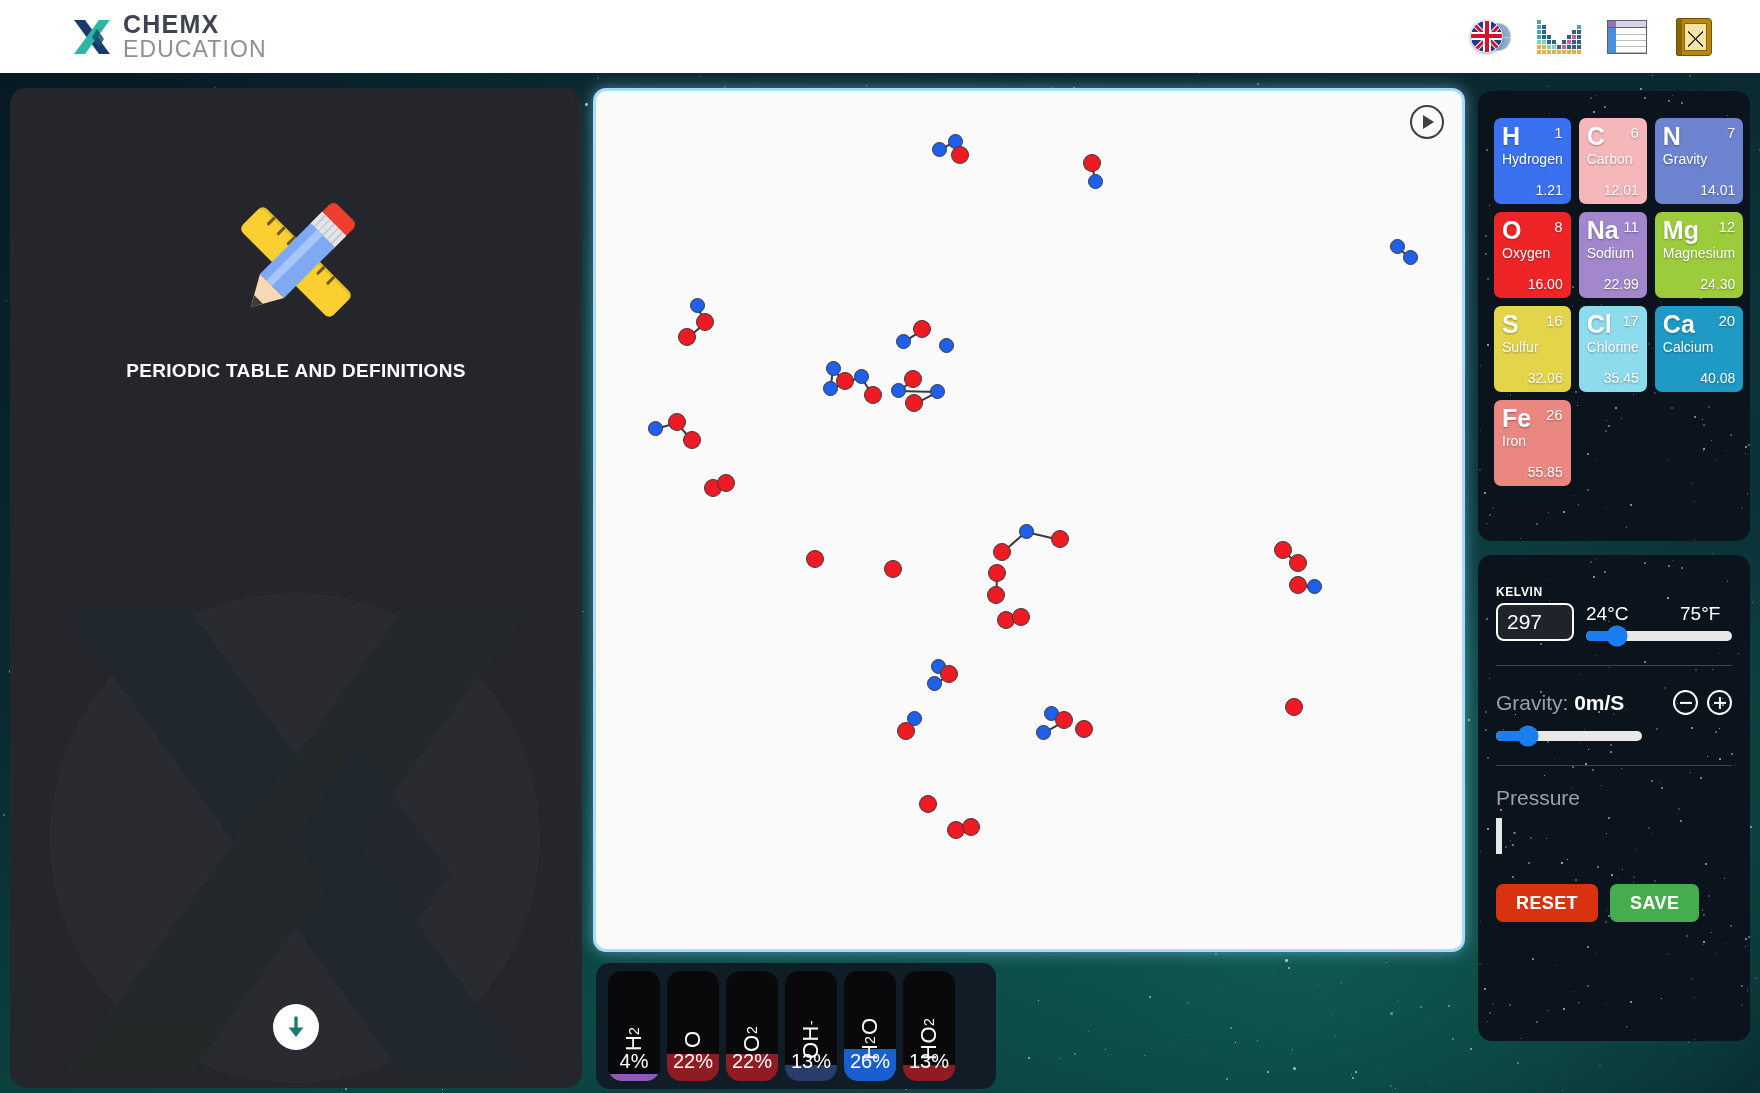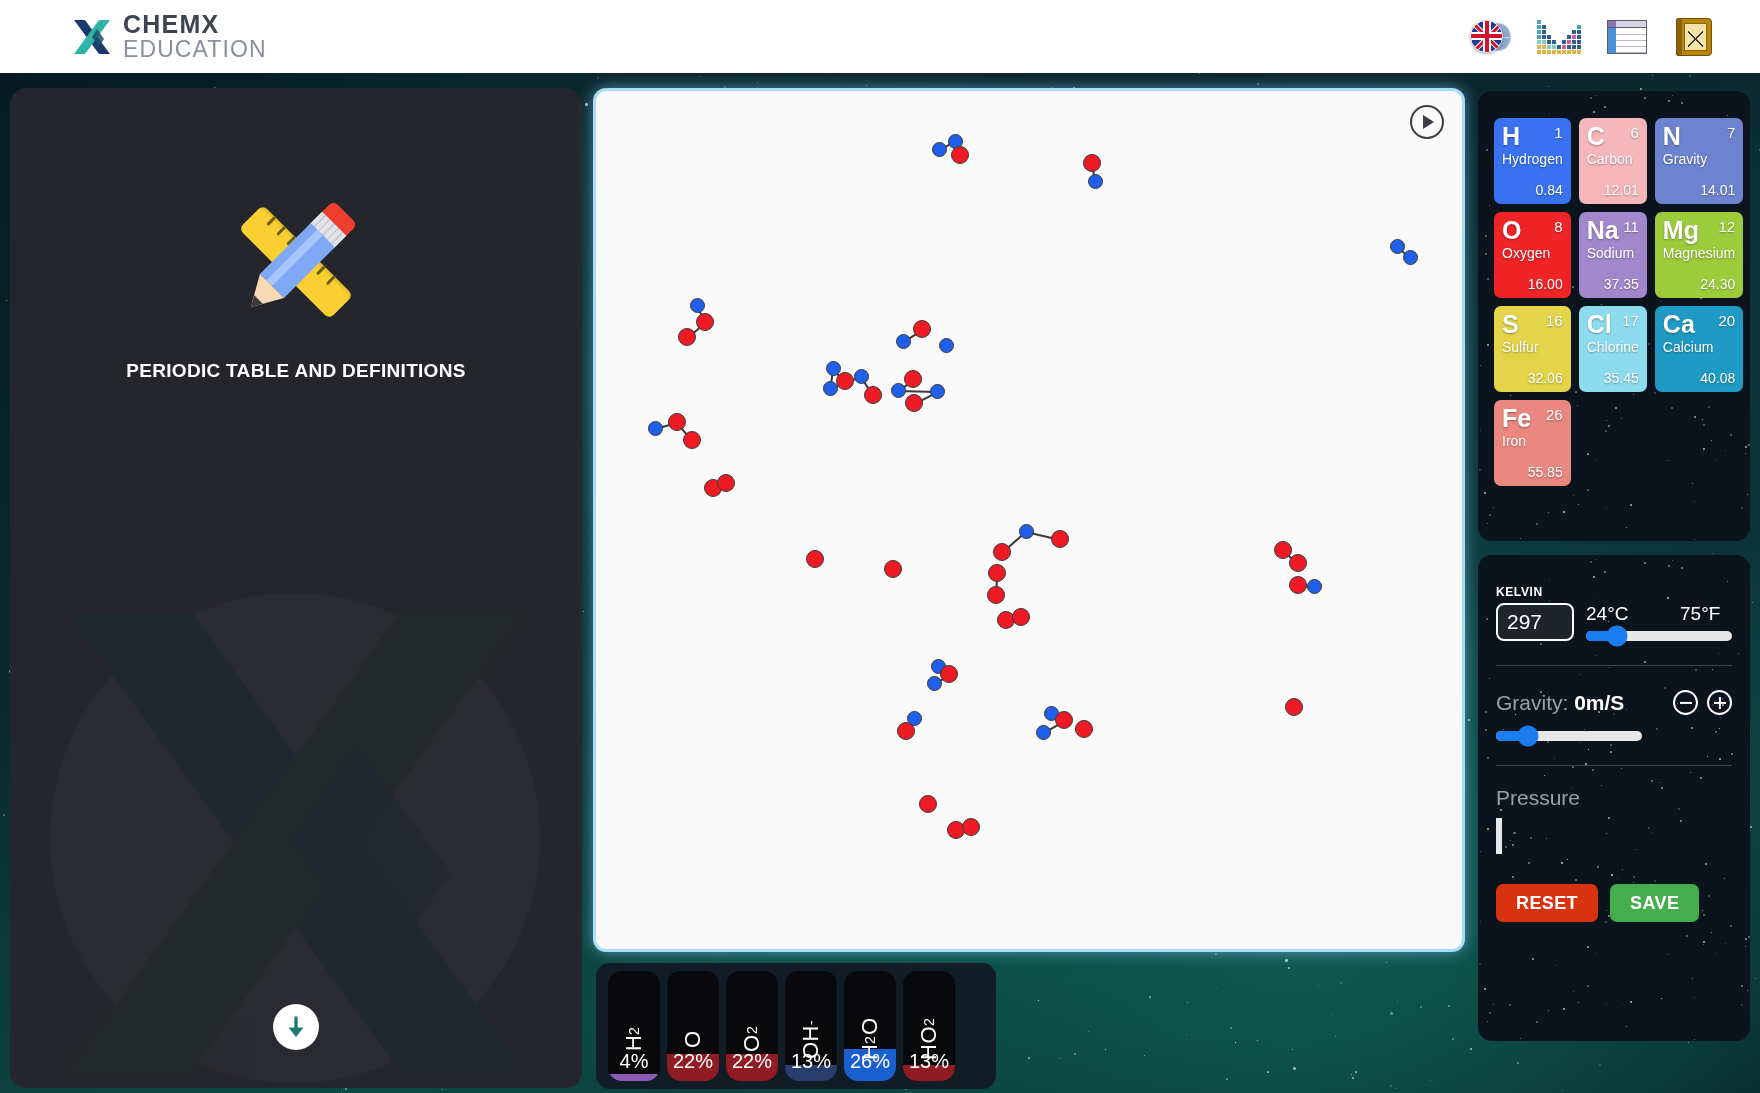--- a/index.html
+++ b/index.html
@@ -1565,21 +1565,21 @@
           <i style="left:263px;top:416px;width:2.3px;height:2.3px;opacity:0.26"></i>
           <i style="left:34px;top:297px;width:2.2px;height:2.2px;opacity:0.80"></i>
         </div>
 
 
       <div class="el-grid" id="elGrid">
     <div class="el-card" style="background:#3971f0">
       <div class="el-sym">H</div>
       <div class="el-num">1</div>
       <div class="el-name">Hydrogen</div>
-      <div class="el-mass">0.84</div>
+      <div class="el-mass">1.21</div>
     </div>
     <div class="el-card" style="background:#f6b7bb">
       <div class="el-sym">C</div>
       <div class="el-num">6</div>
       <div class="el-name">Carbon</div>
       <div class="el-mass">12.01</div>
     </div>
     <div class="el-card" style="background:#6c83cf">
       <div class="el-sym">N</div>
       <div class="el-num">7</div>
@@ -1589,21 +1589,21 @@
     <div class="el-card" style="background:#ef2427">
       <div class="el-sym">O</div>
       <div class="el-num">8</div>
       <div class="el-name">Oxygen</div>
       <div class="el-mass">16.00</div>
     </div>
     <div class="el-card" style="background:#a287cd">
       <div class="el-sym">Na</div>
       <div class="el-num">11</div>
       <div class="el-name">Sodium</div>
-      <div class="el-mass">37.35</div>
+      <div class="el-mass">22.99</div>
     </div>
     <div class="el-card" style="background:#9ccc3c">
       <div class="el-sym">Mg</div>
       <div class="el-num">12</div>
       <div class="el-name">Magnesium</div>
       <div class="el-mass">24.30</div>
     </div>
     <div class="el-card" style="background:#e3d449">
       <div class="el-sym">S</div>
       <div class="el-num">16</div>

